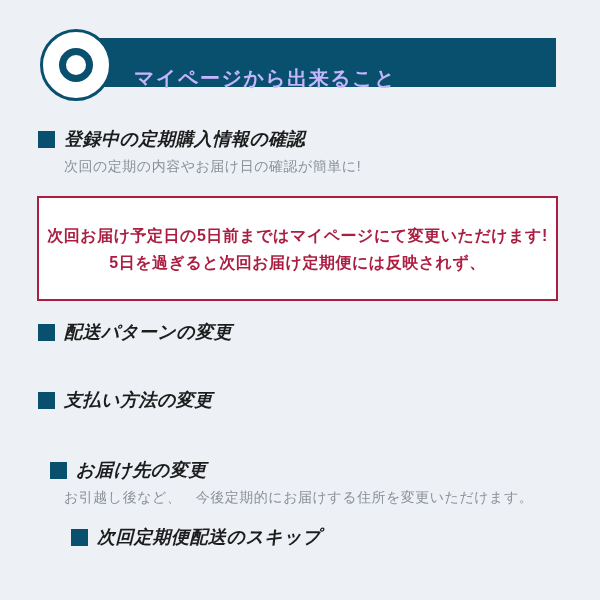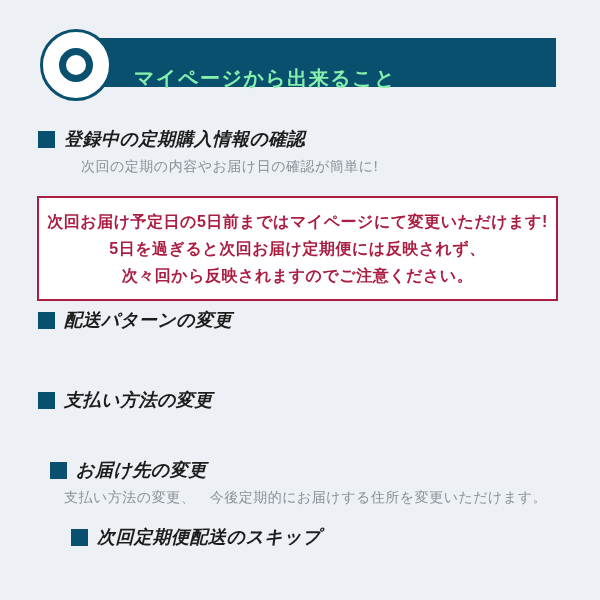--- a/index.html
+++ b/index.html
@@ -12,21 +12,21 @@
   .canvas { position:absolute; left:0; top:0; width:600px; height:600px; }
 
   
   .header-bar {
     position:absolute; left:90px; top:38px; width:466px; height:49px;
     background:#09506f;
     display:flex; align-items:center;
     padding-left:44px; box-sizing:border-box;
   }
   .header-title {
-    color:#86efac; font-size:20px; font-weight:bold; letter-spacing:1.5px;margin-top:32px;
+    color:#c4b5fd; font-size:20px; font-weight:bold; letter-spacing:1.5px;margin-top:32px;
   }
   .badge-circle {
     position:absolute; left:40px; top:29px;
     width:66px; height:66px;
     background:#ffffff; border:3px solid #09506f; border-radius:50%;
     display:flex; align-items:center; justify-content:center;
   }
   .badge-ring {
     width:20px; height:20px;
     border:7px solid #09506f; border-radius:50%;
@@ -39,22 +39,22 @@
   }
   .bullet { width:17px; height:17px; background:#09506f; flex:0 0 auto; }
   .sec-title {
     font-size:18px; font-weight:bold; color:#1d1d1d; letter-spacing:0.5px;
     white-space:nowrap;
   }
   .sec-desc {
     position:absolute; left:64px; height:20px; line-height:20px;
     font-size:14px; color:#8b9097; letter-spacing:0.5px; white-space:nowrap;
   }
-  .h1 { top:127px; } .d1 { top:156px;margin-left:17px; }
-  .h2 { top:308px; } .d2 { top:348px; }
+  .h1 { top:127px; } .d1 { top:156px; }
+  .h2 { top:320px; } .d2 { top:348px; }
   .h3 { top:388px;align-items:center; } .d3 { top:417px; }
   .h4 { top:458px;margin-left:12px; } .d4 { top:487px; }
   .h5 { top:525px;padding-left:33px; }
 
   
   .notice {
     position:absolute; left:37px; top:196px; width:521px; height:105px;
     background:#ffffff; border:2px solid #ab1e42; box-sizing:border-box;
     display:flex; flex-direction:column; justify-content:center; align-items:center;
   }
@@ -77,37 +77,36 @@
 
   <div class="sec-head h1">
     <span class="bullet"></span>
     <span class="sec-title">登録中の定期購入情報の確認</span>
   </div>
   <div class="sec-desc d1">次回の定期の内容やお届け日の確認が簡単に!</div>
 
   <div class="notice">
     <div class="notice-line">次回お届け予定日の5日前まではマイページにて変更いただけます!</div>
     <div class="notice-line">5日を過ぎると次回お届け定期便には反映されず、</div>
-    <div class="notice-line">次々回から反映されますのでご注意ください。</div>
   </div>
 
   <div class="sec-head h2">
     <span class="bullet"></span>
     <span class="sec-title">配送パターンの変更</span>
   </div>
 
   <div class="sec-head h3">
     <span class="bullet"></span>
     <span class="sec-title">支払い方法の変更</span>
   </div>
 
   <div class="sec-head h4">
     <span class="bullet"></span>
     <span class="sec-title">お届け先の変更</span>
   </div>
-  <div class="sec-desc d4">支払い方法の変更、　今後定期的にお届けする住所を変更いただけます。</div>
+  <div class="sec-desc d4">お引越し後など、　今後定期的にお届けする住所を変更いただけます。</div>
 
   <div class="sec-head h5">
     <span class="bullet"></span>
     <span class="sec-title">次回定期便配送のスキップ</span>
   </div>
 
 </div>
 
 </body></html>

